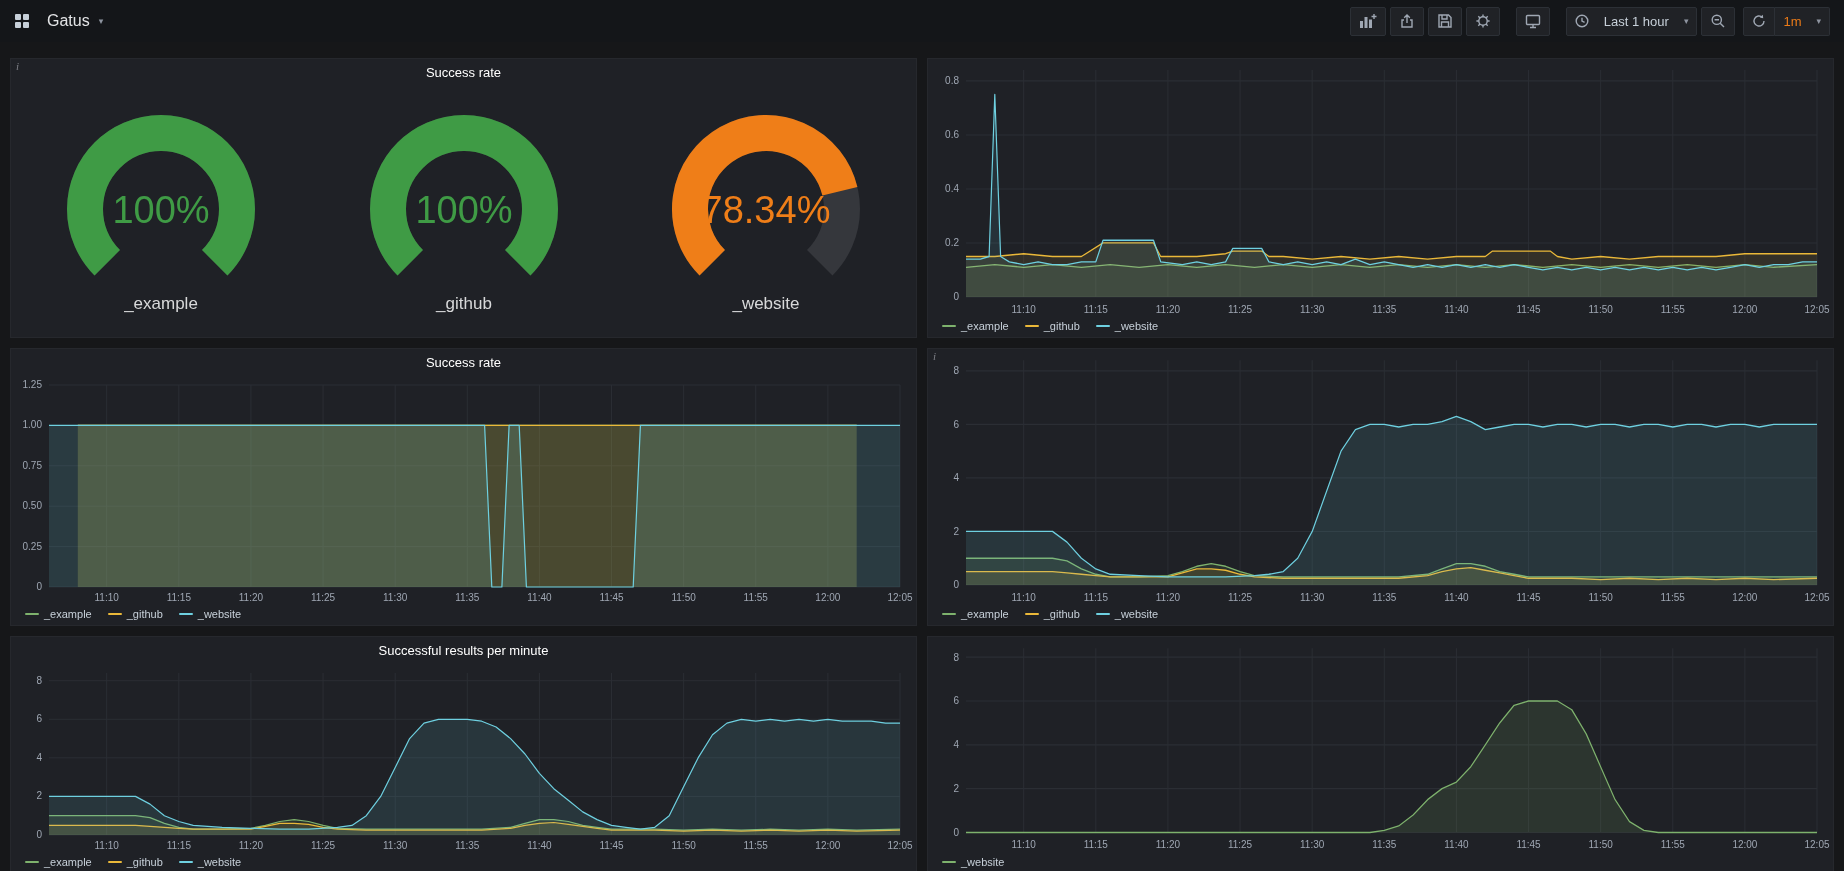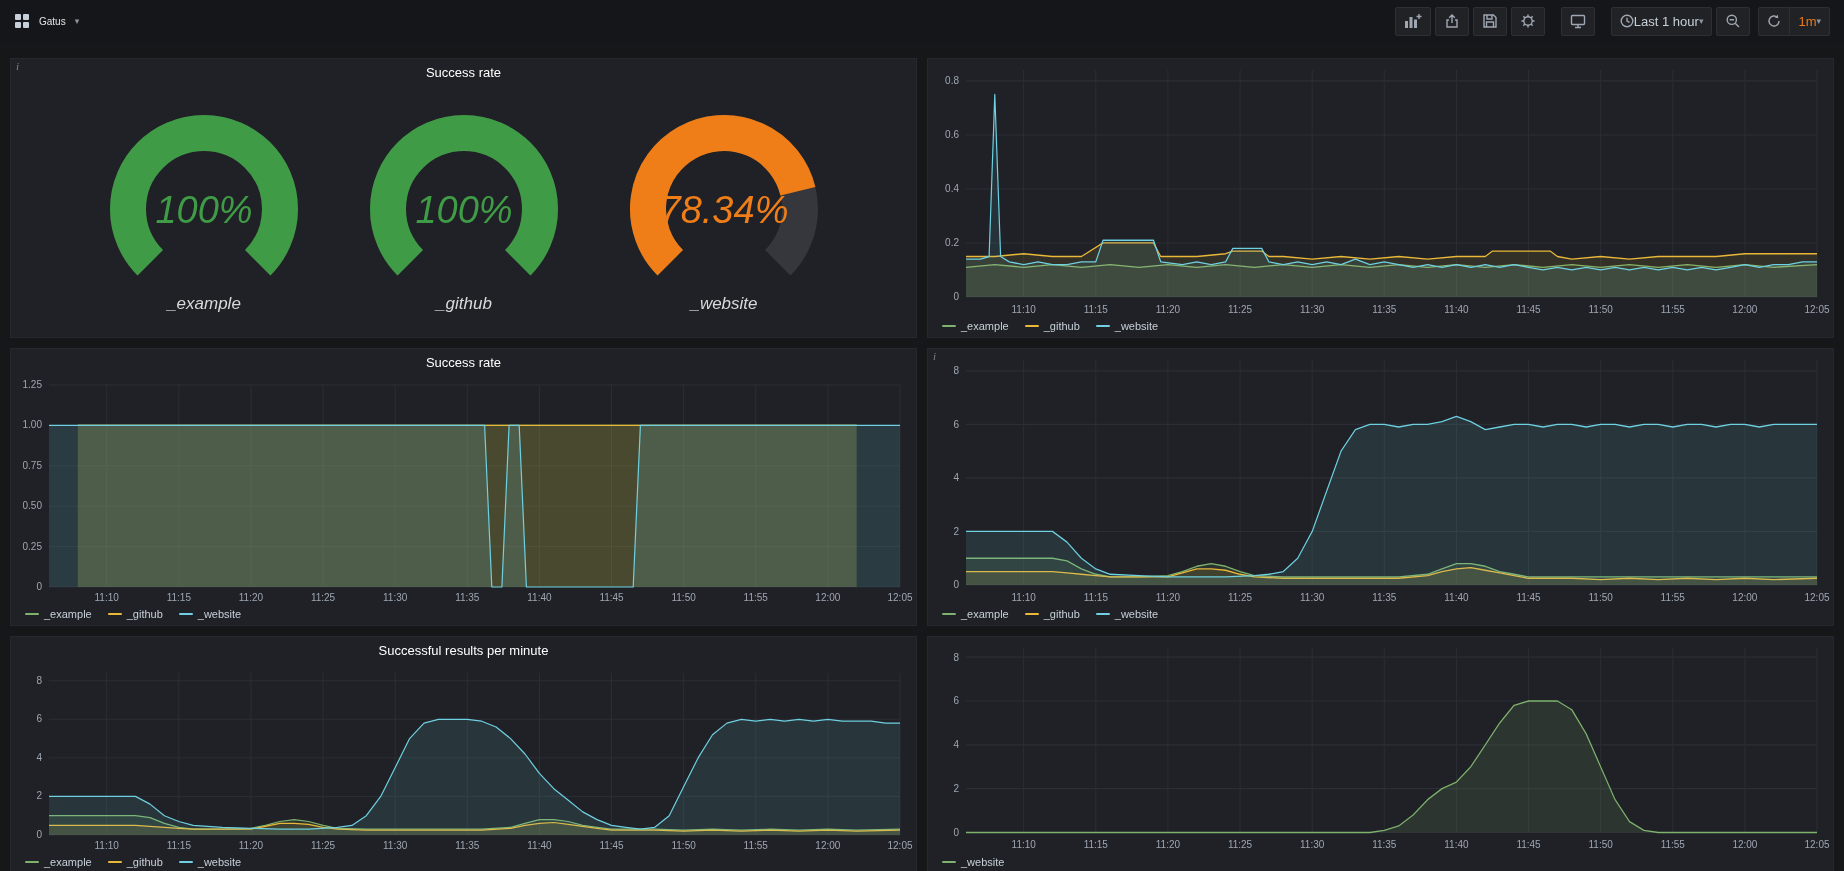--- a/index.html
+++ b/index.html
@@ -10,25 +10,25 @@
     color:#d8d9da;
   }
   svg text { font-family:"Liberation Sans", sans-serif; }
 
   
   .navbar {
     height:42px; display:flex; align-items:center; justify-content:space-between;
     padding:0 14px 0 14px; background:#141619;
   }
   .nav-left { display:flex; align-items:center; gap:9px; }
-  .dash-title { color:#e3e4e6; font-size:10px; cursor:pointer; }
+  .dash-title { color:#e3e4e6; font-size:16px; cursor:pointer;margin-left:8px; }
   .caret { color:#8e94a0; font-size:9px; line-height:1; }
   .nav-right { display:flex; align-items:center; gap:4px; }
   .nav-btn {
-    display:flex; align-items:center; gap:0; height:29px; padding:0 8px;
+    display:flex; align-items:center; gap:15px; height:29px; padding:0 8px;
     background:#202226; border:1px solid #2c3036; border-radius:2px;
     color:#c7d0d9; font-size:13px; cursor:pointer; font-family:inherit;
   }
   .ml { margin-left:12px; }
   .btn-group { display:flex; margin-left:4px; }
   .btn-group .nav-btn:first-child { border-radius:2px 0 0 2px; }
   .btn-group .nav-btn:last-child { border-left:0; border-radius:0 2px 2px 0; }
   .interval { color:#eb7b18; }
   .icon-stroke { stroke:#9fa7b3; stroke-width:1.4; fill:none; }
   .icon-fill  { fill:#9fa7b3; }
@@ -55,21 +55,21 @@
   }
   .panel-body { flex:1 1 auto; position:relative; }
   svg.chart { position:absolute; left:0; top:0; width:100%; height:100%; display:block; }
   .legend {
     flex:0 0 20px; display:flex; gap:16px; align-items:center; padding:0 14px 3px 14px;
   }
   .legend-item { display:flex; align-items:center; gap:5px; color:#c7d0d9; font-size:11px; cursor:pointer; }
   .legend-line { width:14px; height:2px; border-radius:1px; }
 
   
-  .gauges { flex:1; display:flex; align-items:center; justify-content:center; padding:0 20px;font-style:italic; }
+  .gauges { flex:1; display:flex; align-items:center; justify-content:space-between; padding:0 20px; }
   .gauge-svg { display:block; }
 </style>
 </head>
 <body>
 
 <div class="navbar">
   <div class="nav-left">
     <span style="display:flex;cursor:pointer;">
       <svg width="16" height="16" viewBox="0 0 16 16">
         <g fill="#c7d0d9">

